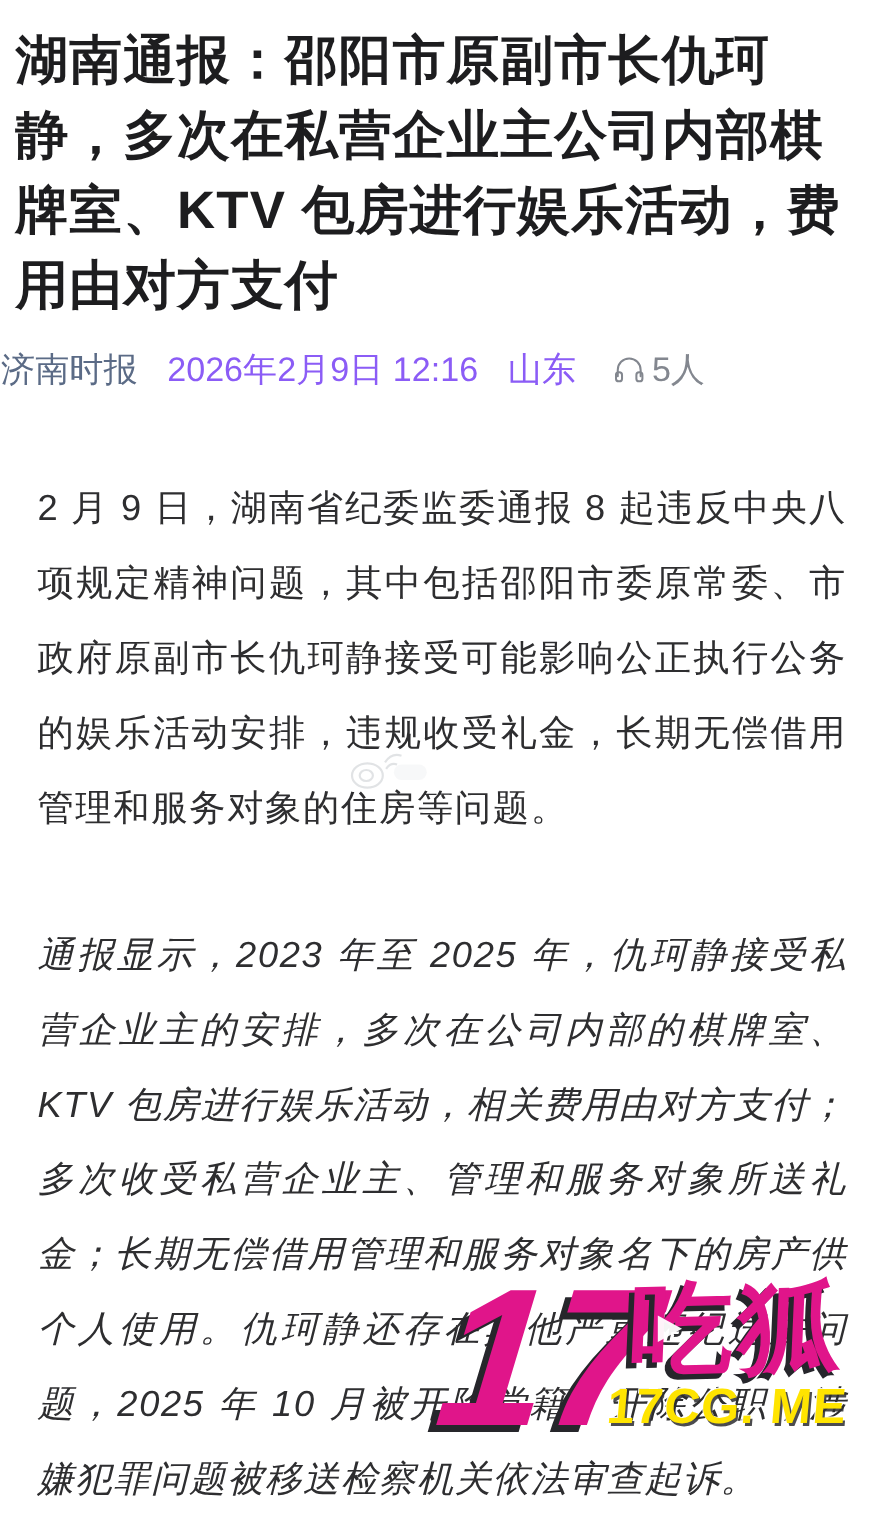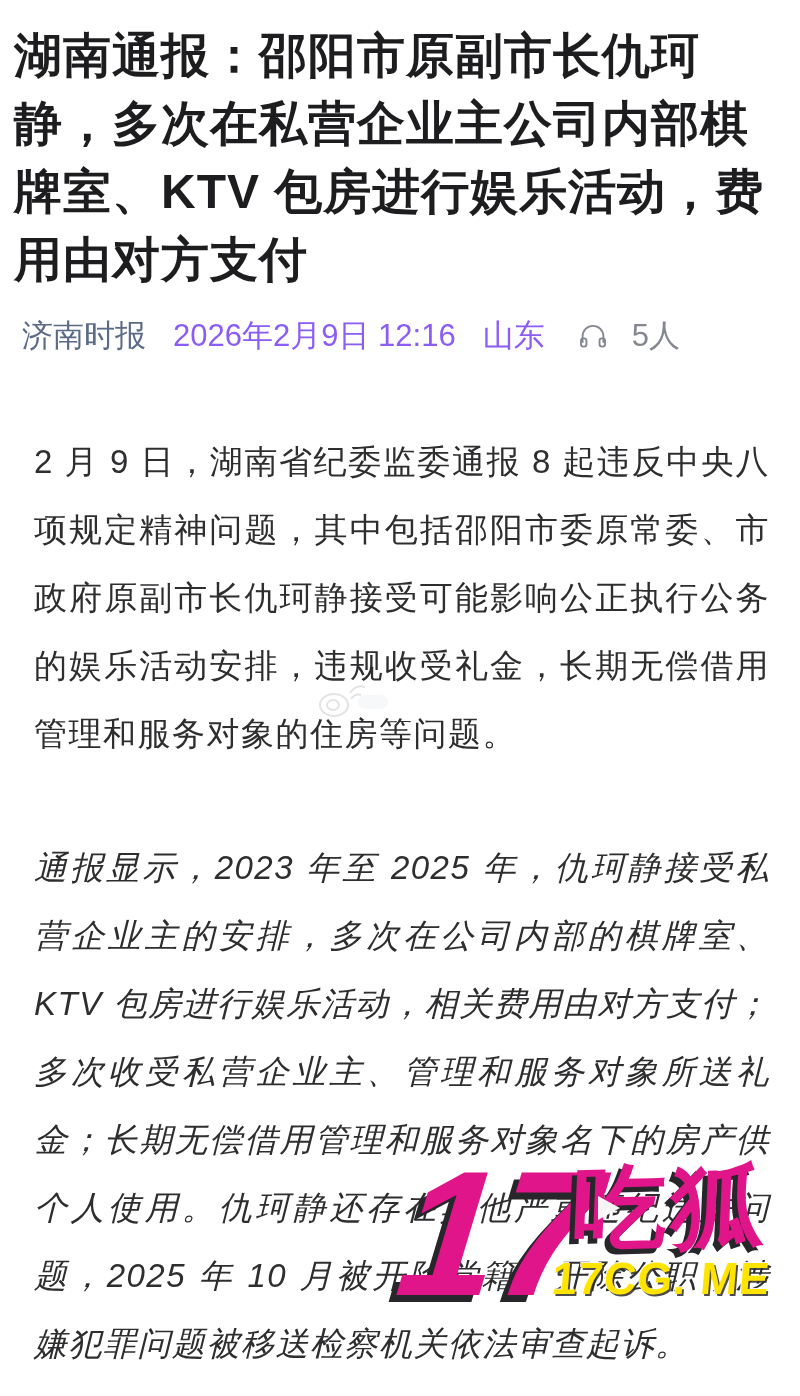--- a/index.html
+++ b/index.html
@@ -19,40 +19,40 @@
     font-size: 48px;
     line-height: 68px;
     font-weight: 700;
     letter-spacing: 1px;
     color: #1d1d1f;
   }
 
   
   .byline {
     margin-top: 24px;
-    padding: 0 22px;
+    padding: 0 1px;
     display: flex;
     align-items: center;
     font-size: 31px;
     line-height: 36px;
     white-space: nowrap;
     text-align: center;
   }
   .source {
     color: #5b6b86;
     text-decoration: none;
     margin-right: 27px;
   }
   .pub-date  { color: #8b5cf6; margin-right: 27px; font-weight: 400; }
   .pub-loc   { color: #8b5cf6; margin-right: 32px; }
   .listeners {
     color: #83878f;
     display: inline-flex;
     align-items: center;
-    gap: 23px;
+    gap: 5px;
   }
   .listeners svg { display: block; }
 
   
   .content {
     margin-top: 74px;
     padding: 0 30px 0 34px;
     font-size: 33px;
     line-height: 68px;
     letter-spacing: 1.5px;

